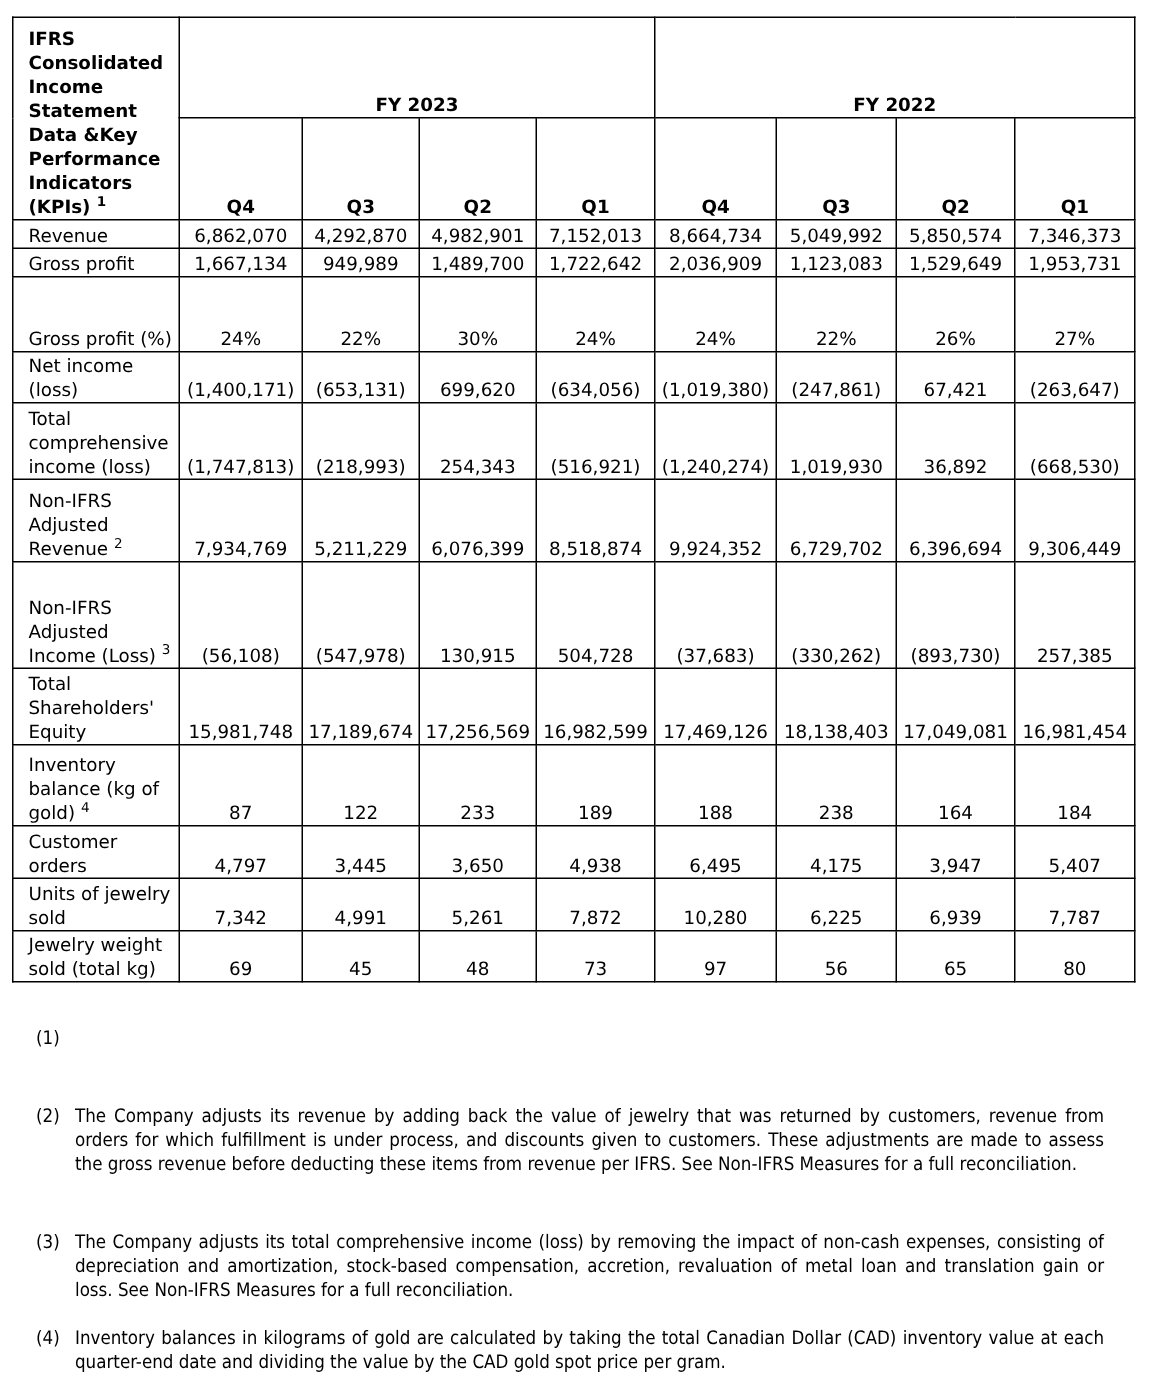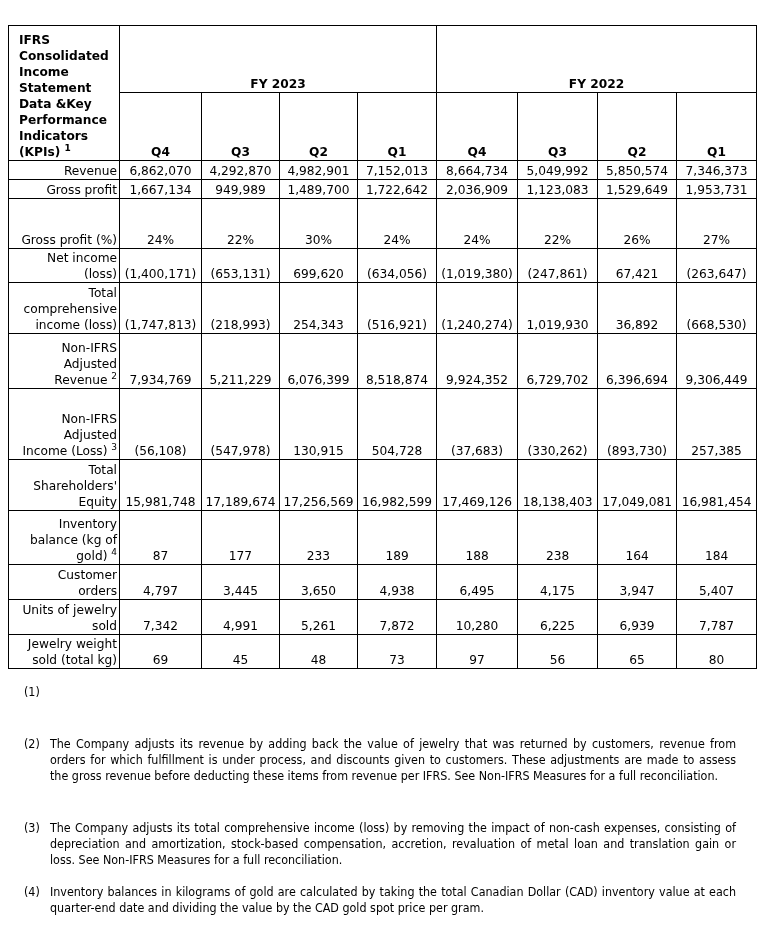--- a/index.html
+++ b/index.html
@@ -1,24 +1,24 @@
 <!DOCTYPE html>
 <html><head>
 <meta charset="utf-8">
 <style>
   html, body { margin: 0; padding: 0; background: #ffffff; }
   body { width: 766px; height: 928px; position: relative; overflow: hidden;
          font-family: "DejaVu Sans", sans-serif; color: #000; }
-  table.kpi { position: absolute; left: 8px; top: 25px; border-collapse: collapse;
+  table.kpi { position: absolute; left: 8px; top: 11px; border-collapse: collapse;
               table-layout: fixed; width: 748px; font-size: 12.2px; }
   table.kpi td, table.kpi th { border: 1px solid #000; padding: 0 2px; vertical-align: bottom;
               line-height: 16px; white-space: nowrap; overflow: hidden; }
   table.kpi th { font-weight: bold; text-align: center; }
   th.corner { text-align: left !important; white-space: normal !important; padding-left: 10px !important; line-height: 16px; }
-  td.lbl { text-align: right; white-space: normal !important; padding-left: 10px !important; }
+  td.lbl { text-align: left; white-space: normal !important; padding-left: 10px !important; }
   td.num { text-align: center; padding: 0 1px; }
   sup { font-size: 9px; line-height: 0; vertical-align: 5px; }
   .fn { position: absolute; left: 50px; width: 686px; font-family: "DejaVu Sans Condensed", "Liberation Sans Narrow", "Liberation Sans", sans-serif;
         font-size: 12.4px; line-height: 16px; text-align: justify; }
   .fn .mark { position: absolute; left: -26px; top: 0; }
 </style>
 </head>
 <body>
 
 <table class="kpi">
@@ -135,21 +135,21 @@
         <td class="num">17,256,569</td>
         <td class="num">16,982,599</td>
         <td class="num">17,469,126</td>
         <td class="num">18,138,403</td>
         <td class="num">17,049,081</td>
         <td class="num">16,981,454</td>
       </tr>
       <tr style="height: 54px;">
         <td class="lbl"><span>Inventory balance (kg of gold)</span> <sup>4</sup></td>
         <td class="num">87</td>
-        <td class="num">177</td>
+        <td class="num">122</td>
         <td class="num">233</td>
         <td class="num">189</td>
         <td class="num">188</td>
         <td class="num">238</td>
         <td class="num">164</td>
         <td class="num">184</td>
       </tr>
       <tr style="height: 35px;">
         <td class="lbl"><span>Customer orders</span></td>
         <td class="num">4,797</td>

